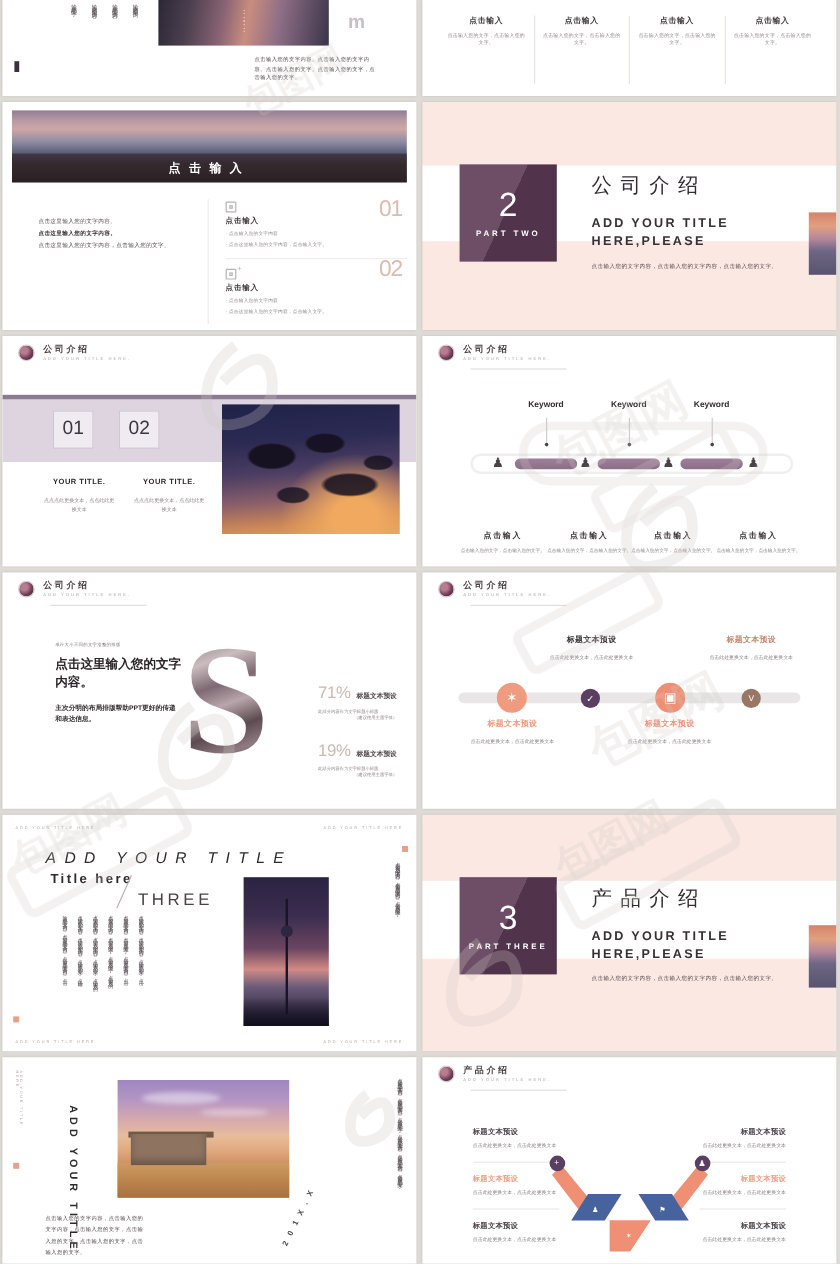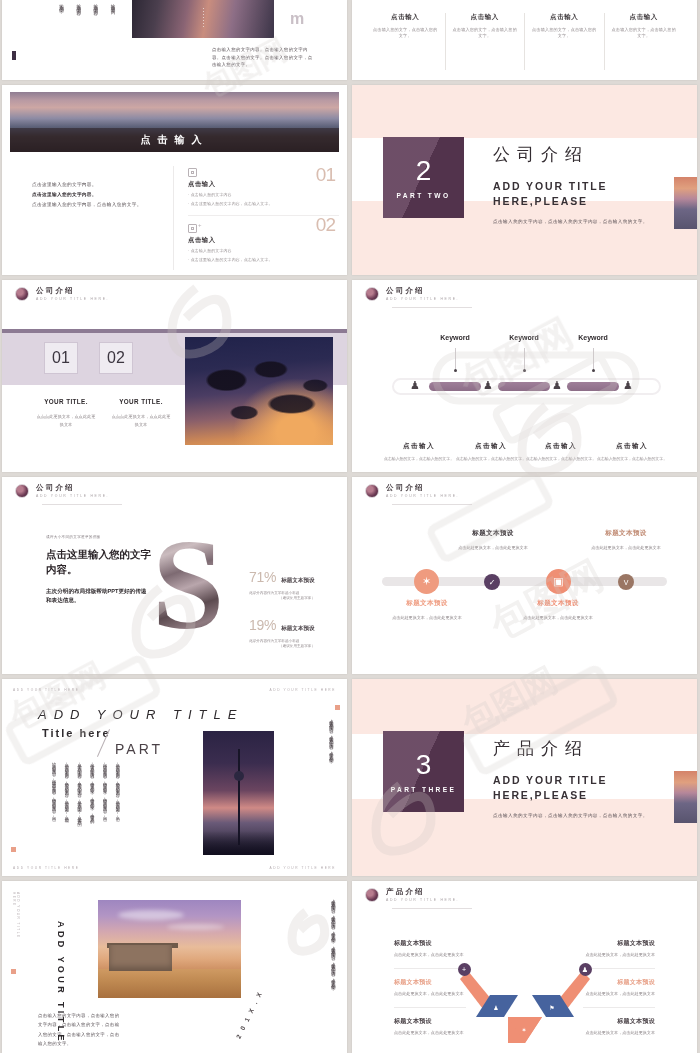--- a/index.html
+++ b/index.html
@@ -174,21 +174,21 @@
   .r4l .ltxt .tiny { font-size:3.6px; color:#7d757a; letter-spacing:.3px;}
   .r4l .ltxt .big { font-size:10.5px; font-weight:bold; color:#2c2529; line-height:1.45; margin-top:8px;}
   .r4l .ltxt .sub { font-size:5.6px; font-weight:bold; color:#2f2a2d; line-height:1.6; margin-top:10px;}
   .r4l .bigS {
     position:absolute; left:150px; top:42px;
     font-size:130px; line-height:1; font-weight:bold;
     background:linear-gradient(160deg,#6f5f63 0%,#9d8f93 14%,#cbbcbf 26%,#7d6a72 40%,#b9a6ac 52%,#5c4b50 66%,#8e7a80 78%,#3f3337 100%);
     -webkit-background-clip:text; background-clip:text; color:transparent;
     font-family:"Liberation Serif", serif;
   }
-  .r4l .stat { position:absolute; left:247px; width:96px;}
+  .r4l .stat { position:absolute; left:263px; width:96px;}
   .r4l .stat .line { display:flex; align-items:baseline; gap:5px;}
   .r4l .stat .pct { font-size:14px; color:#cbb9ae; font-weight:400; letter-spacing:-.3px;}
   .r4l .stat .lbl { font-size:5.6px; font-weight:bold; color:#4b4348;}
   .r4l .stat .d { font-size:3.6px; color:#8d8588; line-height:1.7; margin-top:5px;}
   .r4l .stat .d2 { font-size:3.6px; color:#8d8588; text-align:center;}
 
   
   .r4r .track { position:absolute; left:30px; right:30px; top:100px; height:9px; background:#e9e6e7; border-radius:5px;}
   .r4r .node { position:absolute; border-radius:50%; display:flex; align-items:center; justify-content:center; color:#fff;}
   .r4r .n-big { width:25px; height:25px; font-size:11px; top:92px;}
@@ -485,21 +485,21 @@
   </div>
 
   <div class="slide r5l">
     <div class="corner c1">ADD YOUR TITLE HERE</div>
     <div class="corner c2">ADD YOUR TITLE HERE</div>
     <div class="corner c3">ADD YOUR TITLE HERE</div>
     <div class="corner c4">ADD YOUR TITLE HERE</div>
     <div class="t1">ADD YOUR TITLE</div>
     <div class="t2">Title here</div>
     <div class="slash"></div>
-    <div class="t3">PART</div>
+    <div class="t3">THREE</div>
     <div class="vblock">
       <div class="vc">点击输入您的文字内容，点击输入您的文字内容，点击输入您的文字。点击</div>
       <div class="vc">点击输入您的文字内容，点击输入您的文字，点击输入您的文字内容，点击</div>
       <div class="vc">点击输入您的文字内容，点击输入您的文字，点击输入您的文字，点击输入您的</div>
       <div class="vc">点击输入您的文字内容，点击输入您的文字内容，点击输入您的文字，点击输入您的</div>
       <div class="vc">点击输入您的文字内容，点击输入您的文字内容，点击输入您的文字，点击输</div>
       <div class="vc">输入您的文字内容，点击输入您的文字内容，点击输入您的文字内容，点击</div>
     </div>
     <div class="pic">
       <div class="tower"></div>

